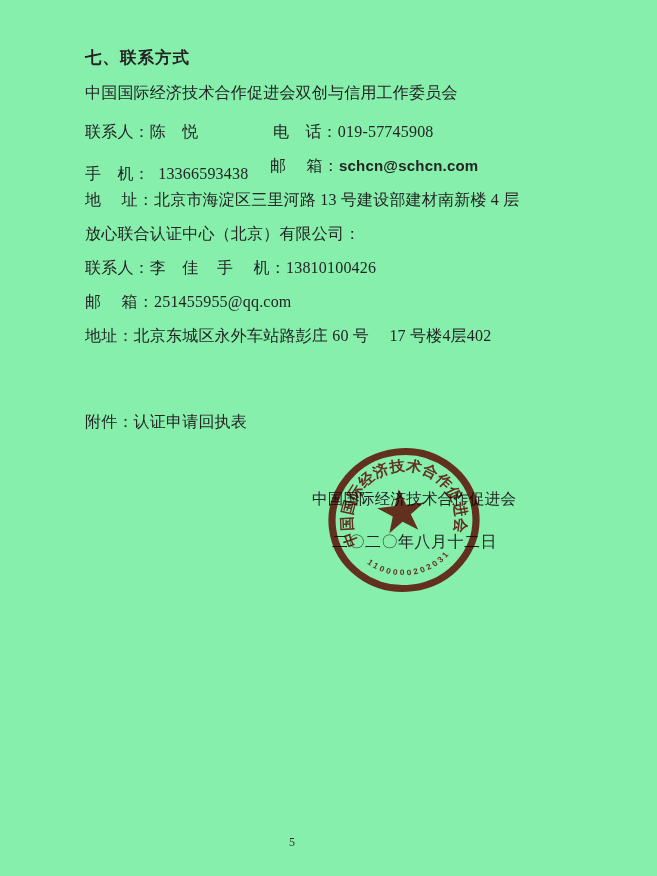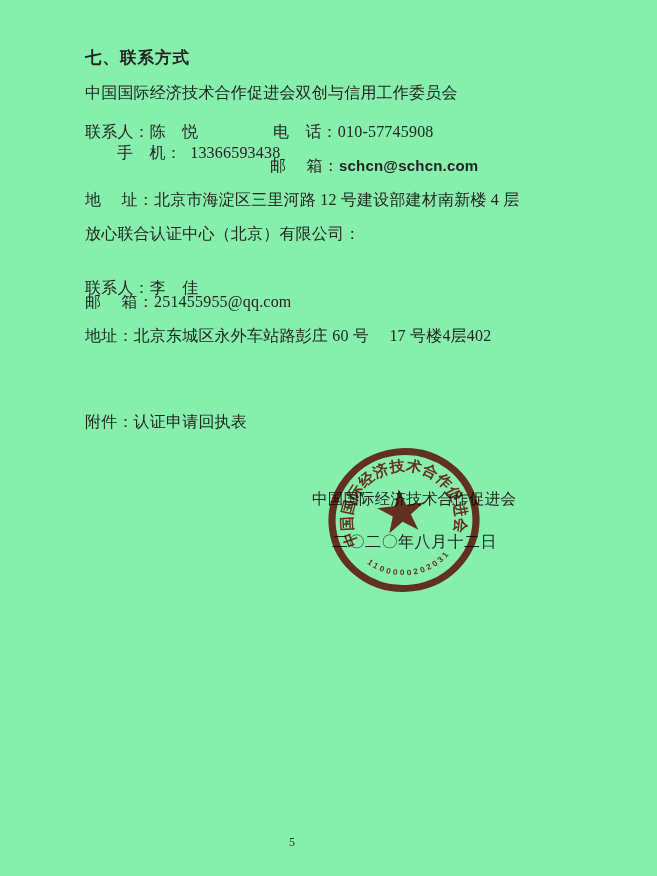--- a/index.html
+++ b/index.html
@@ -18,30 +18,30 @@
     left: 85px;
     font-size: 16px;
     line-height: 19px;
     white-space: pre;
     letter-spacing: 0.2px;
   }
   .heading { top: 48px; font-weight: bold; font-size: 16.5px; letter-spacing: 1px; }
   .committee { top: 83px; }
   .c1-name  { top: 122px; }
   .c1-phone { top: 122px; left: 273px; }
-  .c1-mobile{ top: 143px; margin-left: 32px; }
+  .c1-mobile{ top: 164px; }
   .c1-email { top: 156px; left: 270px; }
   .email-strong {
     font-family: "Liberation Sans", "DejaVu Sans", sans-serif;
     font-weight: bold;
     font-size: 15px;
   }
   .c1-addr  { top: 190px; }
   .company  { top: 224px; }
-  .c2-name  { top: 258px; margin-top: 20px; }
+  .c2-name  { top: 258px; }
   .c2-mobile{ top: 258px; left: 217px; }
   .c2-email { top: 292px; }
   .c2-addr  { top: 326px; }
   .attachment { top: 412px; }
   .sig-org  { top: 489px; left: 312px; font-size: 15.5px; }
   .sig-date { top: 532px; left: 332px; font-size: 16px; letter-spacing: 0.5px; }
   .page-num {
     position: absolute;
     top: 835px; left: 289px;
     font-size: 12px;
@@ -63,30 +63,31 @@
 </head>
 <body>
 
 <div class="page">
 
   <div class="line heading">七、联系方式</div>
 
   <div class="line committee">中国国际经济技术合作促进会双创与信用工作委员会</div>
 
   <div class="line c1-name">联系人：陈　悦</div>
-  <div class="line c1-phone">电　话：010-57745908</div>
+  <div class="line c1-phone">电　话：019-57745908</div>
 
   <div class="line c1-mobile">手　机：  13366593438</div>
   <div class="line c1-email"><span>邮　 箱：</span><span class="email-strong">schcn@schcn.com</span></div>
 
-  <div class="line c1-addr">地　 址：北京市海淀区三里河路 12 号建设部建材南新楼 4 层</div>
+  <div class="line c1-addr">地　 址：北京市海淀区三里河路 13 号建设部建材南新楼 4 层</div>
 
   <div class="line company">放心联合认证中心（北京）有限公司：</div>
 
   <div class="line c2-name">联系人：李　佳</div>
+  <div class="line c2-mobile">手　 机：13810100426</div>
 
   <div class="line c2-email">邮　 箱：251455955@qq.com</div>
 
   <div class="line c2-addr">地址：北京东城区永外车站路彭庄 60 号　 17 号楼4层402</div>
 
   <div class="line attachment">附件：认证申请回执表</div>
 
   <div class="line sig-org">中国国际经济技术合作促进会</div>
   <div class="line sig-date">二〇二〇年八月十二日</div>
 

